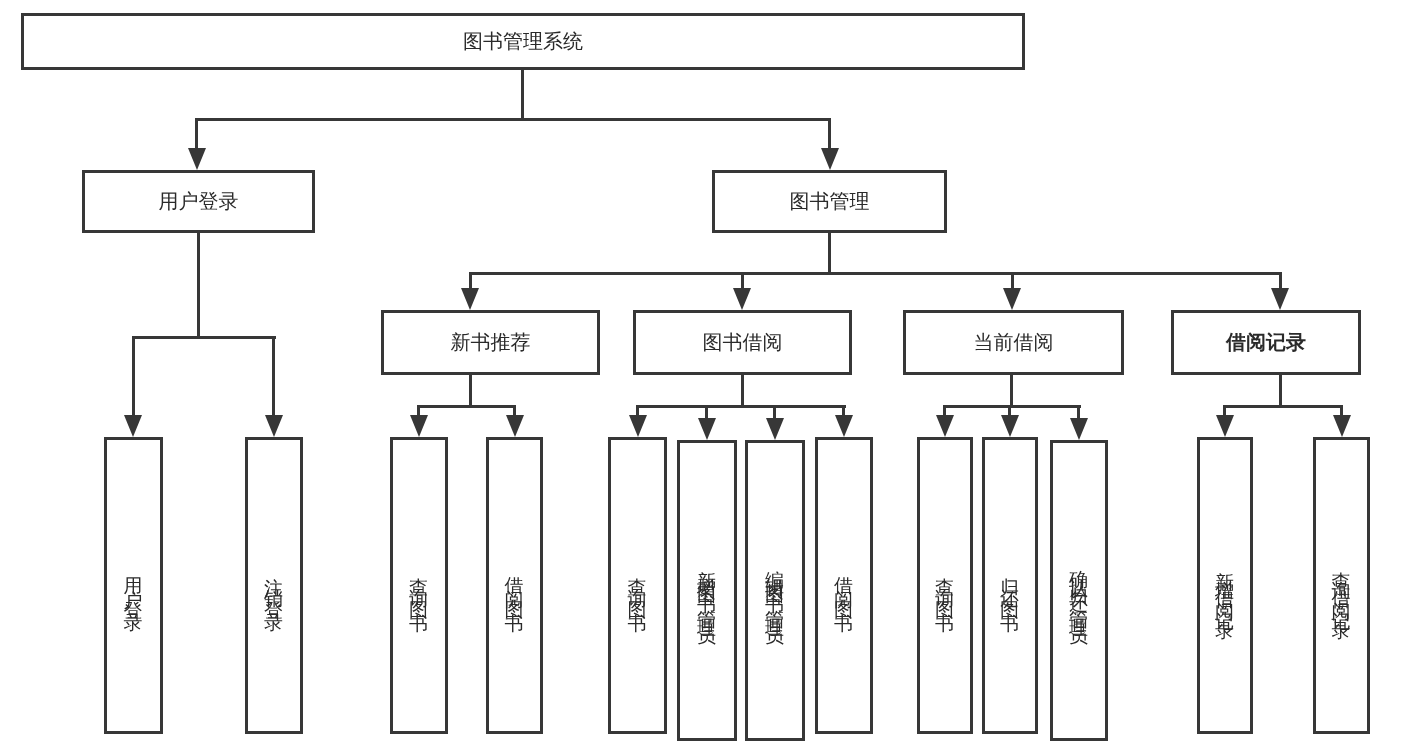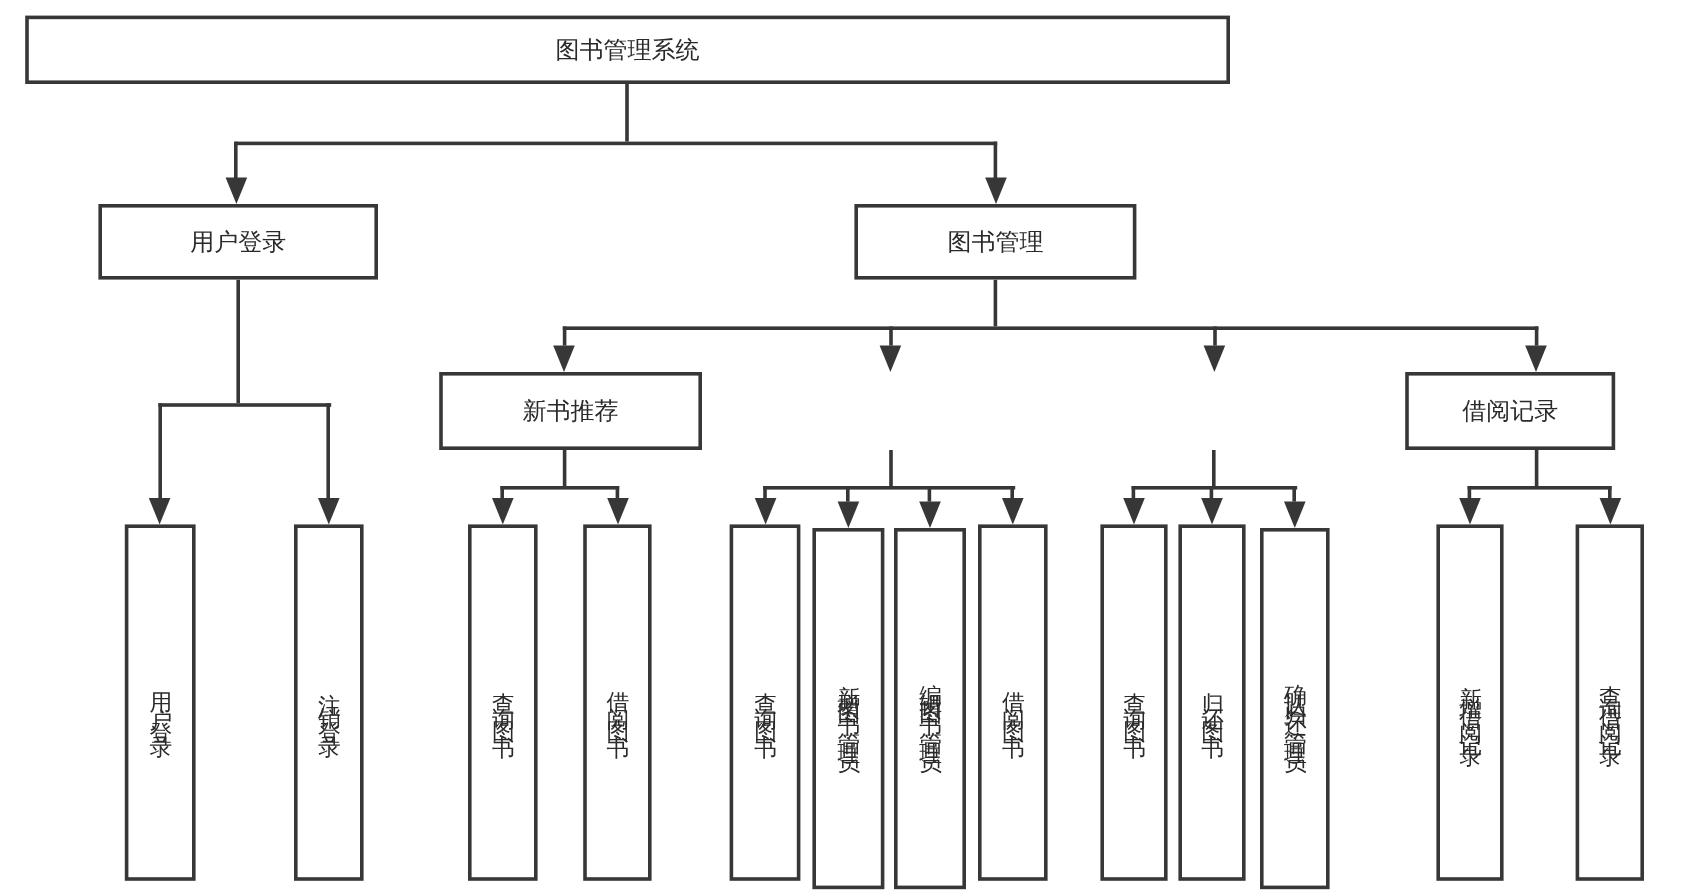--- a/index.html
+++ b/index.html
@@ -76,24 +76,30 @@
   <div class="hline" style="left:469px;top:272px;width:813px;"></div>
   <div class="vline" style="left:469px;top:272px;height:16px;"></div>
   <div class="arr" style="left:461px;top:288px;"></div>
   <div class="vline" style="left:741px;top:272px;height:16px;"></div>
   <div class="arr" style="left:733px;top:288px;"></div>
   <div class="vline" style="left:1011px;top:272px;height:16px;"></div>
   <div class="arr" style="left:1003px;top:288px;"></div>
   <div class="vline" style="left:1279px;top:272px;height:16px;"></div>
   <div class="arr" style="left:1271px;top:288px;"></div>
 
-  <div class="node" style="left:366px;top:310px;width:219px;height:65px;">
+  <div class="node" style="left:381px;top:310px;width:219px;height:65px;">
     <span>新书推荐</span>
   </div>
-  <div class="node" style="left:1171px;top:310px;width:175px;height:65px;">
+  <div class="node" style="left:633px;top:310px;width:219px;height:65px;">
+    <span>图书借阅</span>
+  </div>
+  <div class="node" style="left:903px;top:310px;width:221px;height:65px;">
+    <span>当前借阅</span>
+  </div>
+  <div class="node" style="left:1171px;top:310px;width:190px;height:65px;font-weight:bold;">
     <span>借阅记录</span>
   </div>
 
   <div class="vline" style="left:469px;top:375px;height:30px;"></div>
   <div class="hline" style="left:417px;top:405px;width:99px;"></div>
   <div class="vline" style="left:417px;top:405px;height:10px;"></div>
   <div class="arr" style="left:410px;top:415px;"></div>
   <div class="vline" style="left:513px;top:405px;height:10px;"></div>
   <div class="arr" style="left:506px;top:415px;"></div>
 

